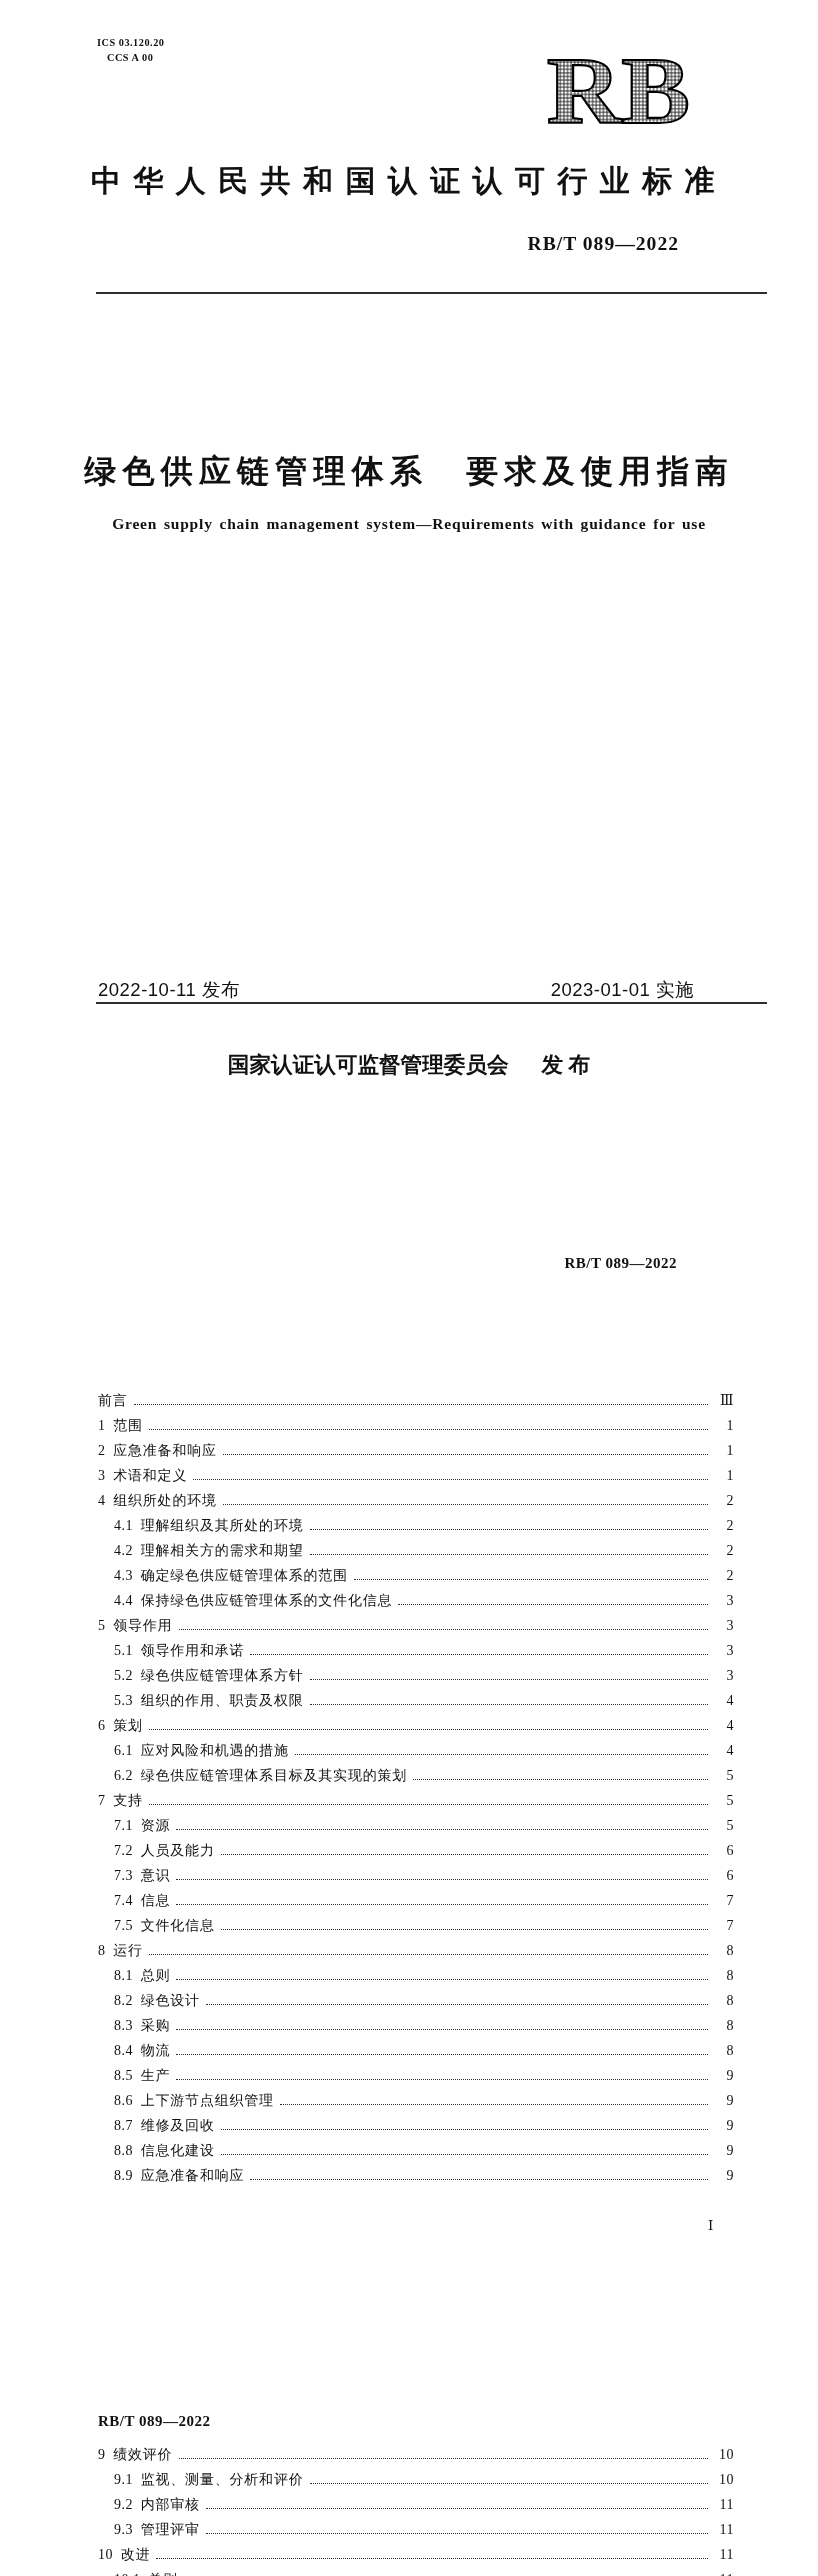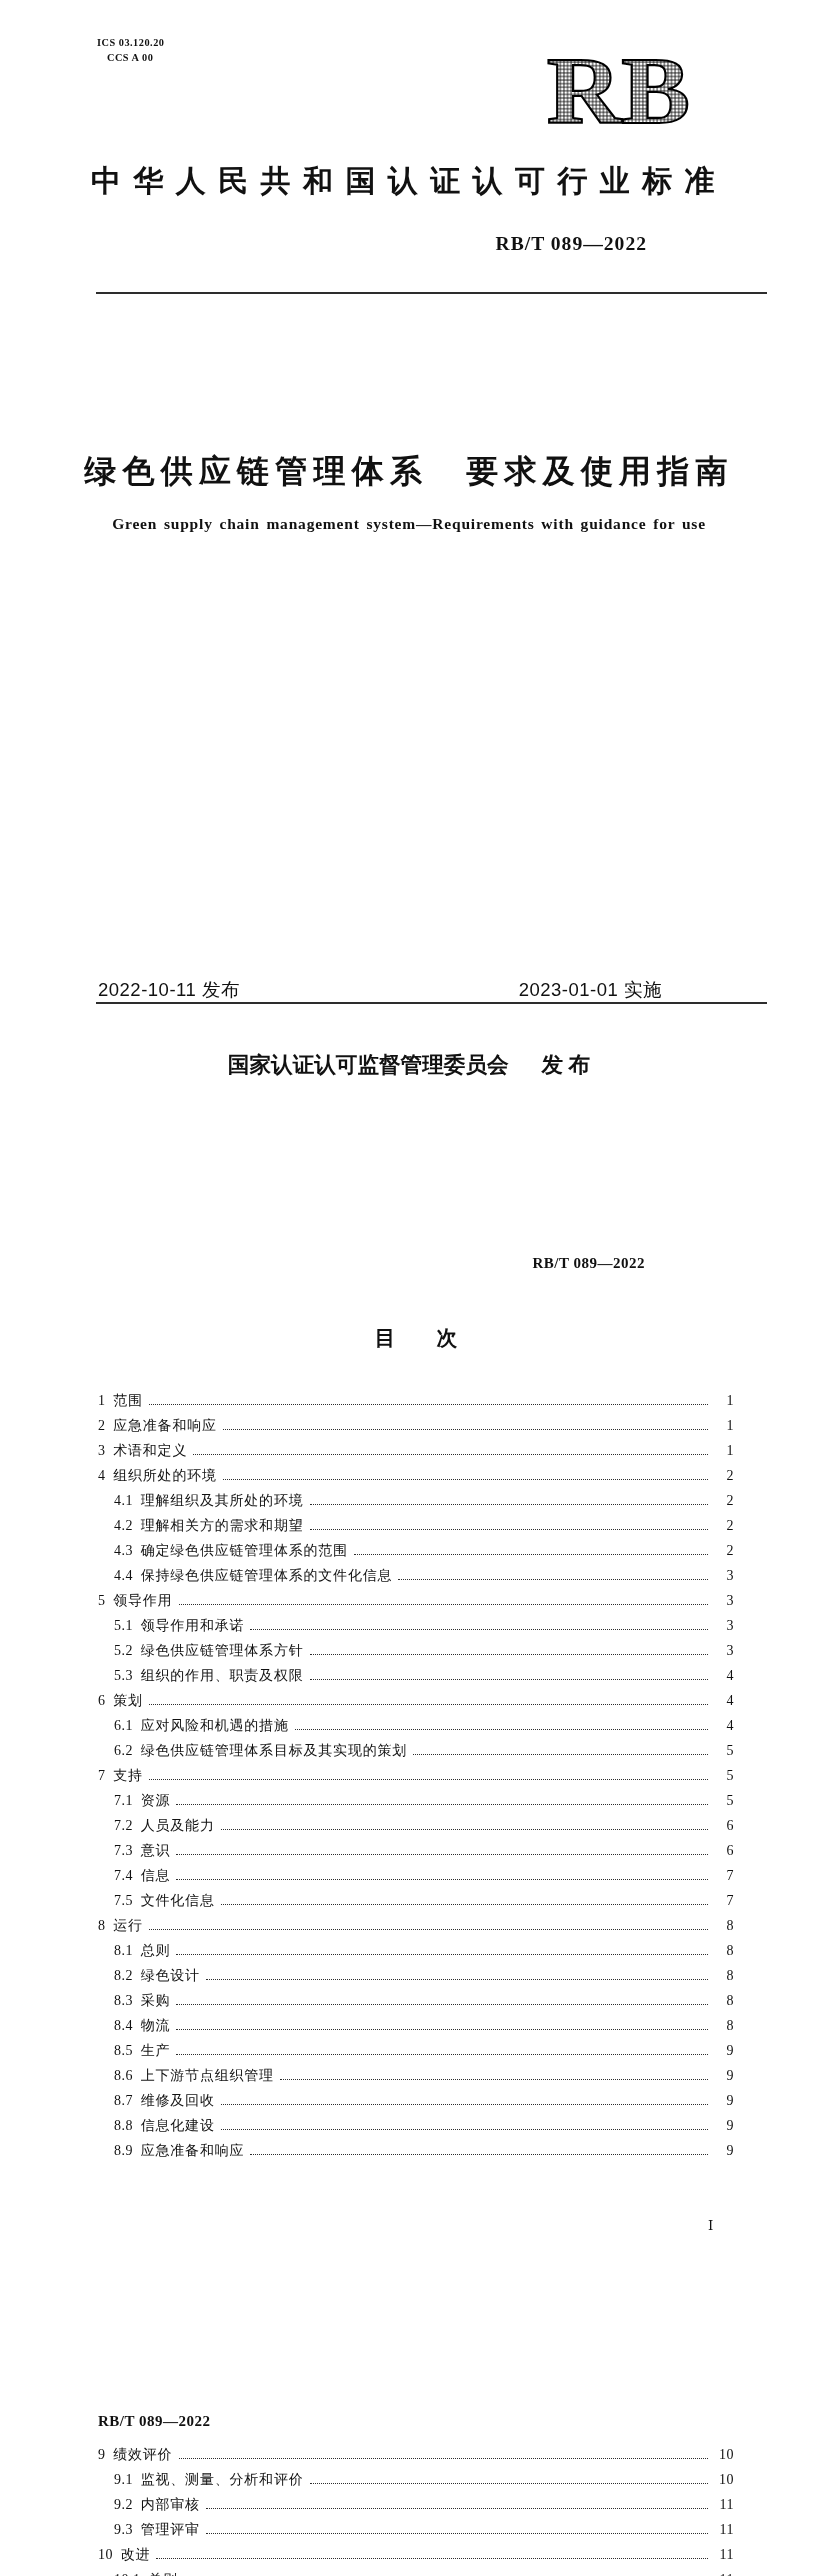--- a/index.html
+++ b/index.html
@@ -1,18 +1,18 @@
 <!DOCTYPE html>
 <html style="font-size:8.2px"><head>
 <meta charset="utf-8">
 <style>
   html,body{margin:0;padding:0;background:#ffffff;}
   .canvas{position:relative;width:818px;height:3468px;background:#fff;overflow:hidden;
           color:#111;font-family:"Liberation Serif","DejaVu Serif",serif;}
-  .page{position:absolute;left:0;width:723px;height:1156px;background:#fff;}
+  .page{position:absolute;left:0;width:723px;height:1156px;background:#fff;padding-left:32px;}
   .abs{position:absolute;}
   .serif{font-family:"Liberation Serif","DejaVu Serif",serif;}
   .hei{font-family:Liberation Serif, serif;}
   .center{text-align:center;}
 
   
   .ics{font-size:10.3px;font-weight:bold;letter-spacing:0.5px;}
   .org-title{font-size:30px;font-weight:bold;letter-spacing:12.4px;white-space:nowrap;}
   .std-no-cover{font-size:19.6px;font-weight:bold;letter-spacing:1px;white-space:nowrap;}
   .rule{background:#2d2d2d;}
@@ -73,23 +73,28 @@
 
     <div class="abs publisher hei center" style="left:74px;width:670px;top:1050px;">
       <span>国家认证认可监督管理委员会</span><span class="gap"></span><span>发 布</span>
     </div>
   </div>
 
   <div class="page" style="top:1156px;">
 
     <div class="abs toc-header serif" style="right:78px;top:99px;">RB/T 089—2022</div>
 
-    <div class="abs toc-title hei center" style="left:98px;width:636px;top:168px;">目　　次</div>
 
     <div class="abs toc-list serif" style="left:98px;width:636px;top:232px;">
+  <div class="toc-row level-0">
+
+    <span class="toc-label">前言</span>
+    <span class="toc-leader"></span>
+    <span class="toc-page">Ⅲ</span>
+  </div>
 
 
   <div class="toc-row level-0">
     <span class="toc-num">1</span>
     <span class="toc-label">范围</span>
     <span class="toc-leader"></span>
     <span class="toc-page">1</span>
   </div>
 
   <div class="toc-row level-0">

